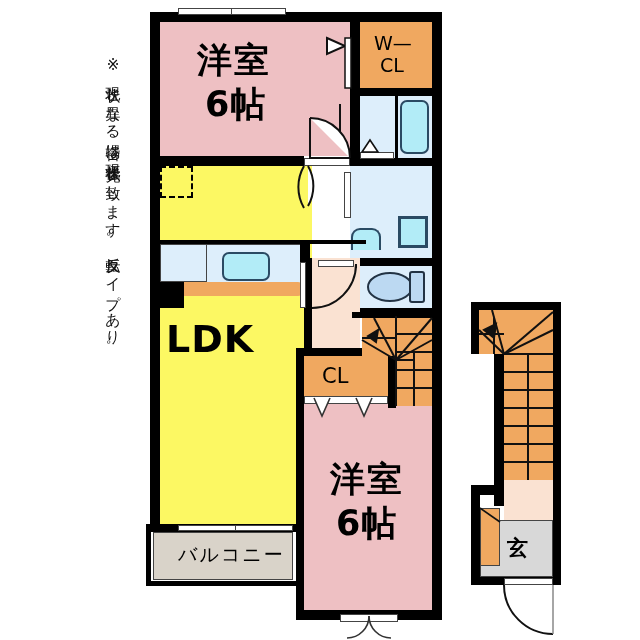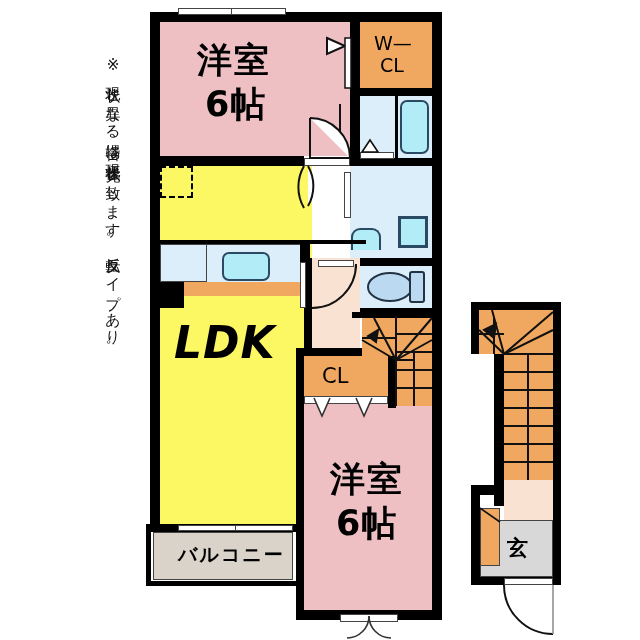--- a/index.html
+++ b/index.html
@@ -82,21 +82,21 @@
   <div class="b wall" style="left:350px;top:258px;width:92px;height:8px;"></div>
 
   <div class="b white thin" style="left:344px;top:172px;width:7px;height:46px;"></div>
 
   <div class="b ltblue" style="left:360px;top:266px;width:72px;height:42px;"></div>
   <div class="b wall" style="left:352px;top:308px;width:90px;height:8px;"></div>
   <div class="b wall" style="left:352px;top:258px;width:8px;height:58px;"></div>
 
   <div class="b yellow" style="left:160px;top:166px;width:144px;height:358px;"></div>
   <div class="b yellow" style="left:304px;top:166px;width:8px;height:92px;"></div>
-  <div class="lbl" style="left:174px;top:320px;font-size:44px;letter-spacing:1px;font-style:italic;">LDK</div>
+  <div class="lbl" style="left:166px;top:320px;font-size:38px;letter-spacing:1px;">LDK</div>
 
   <div class="b dash" style="left:160px;top:166px;width:33px;height:32px;"></div>
 
   <div class="b wall" style="left:150px;top:240px;width:216px;height:4px;"></div>
   <div class="b ltblue thin" style="left:160px;top:244px;width:100px;height:38px;"></div>
   <div class="b ltblue thin" style="left:206px;top:244px;width:102px;height:42px;"></div>
   <div class="b cyan fix fixr" style="left:222px;top:252px;width:48px;height:29px;"></div>
   <div class="b wall" style="left:300px;top:240px;width:10px;height:52px;"></div>
 
   <div class="b orangefill" style="left:183px;top:282px;width:122px;height:14px;border-radius:0 7px 7px 0;"></div>
@@ -117,21 +117,21 @@
 
   <div class="b pink" style="left:304px;top:404px;width:128px;height:206px;"></div>
   <div class="b pink" style="left:396px;top:316px;width:36px;height:90px;"></div>
   <div class="lbl" style="left:330px;top:461px;font-size:35px;letter-spacing:2px;">洋室</div>
   <div class="lbl" style="left:336px;top:505px;font-size:35px;letter-spacing:1px;">6帖</div>
   <div class="b wall" style="left:296px;top:404px;width:8px;height:216px;"></div>
 
   <div class="b white thin" style="left:340px;top:614px;width:58px;height:8px;"></div>
 
   <div class="b balc thin" style="left:153px;top:532px;width:140px;height:48px;"></div>
-  <div class="lbl" style="left:178px;top:545px;font-size:19px;font-weight:700;letter-spacing:2px;">バルコニー</div>
+  <div class="lbl" style="left:178px;top:545px;font-size:19px;font-weight:400;letter-spacing:2px;">バルコニー</div>
   <div class="b wall" style="left:150px;top:524px;width:154px;height:8px;"></div>
   <div class="b wall" style="left:146px;top:524px;width:5px;height:62px;"></div>
   <div class="b wall" style="left:146px;top:581px;width:150px;height:5px;"></div>
 
   <div class="b white thin" style="left:178px;top:525px;width:58px;height:6px;"></div>
   <div class="b white thin" style="left:235px;top:525px;width:58px;height:6px;"></div>
 
   <div class="b orangefill" style="left:362px;top:316px;width:70px;height:44px;"></div>
   <div class="b orangefill" style="left:396px;top:316px;width:36px;height:90px;"></div>
   <div class="b wall" style="left:388px;top:356px;width:8px;height:52px;"></div>

